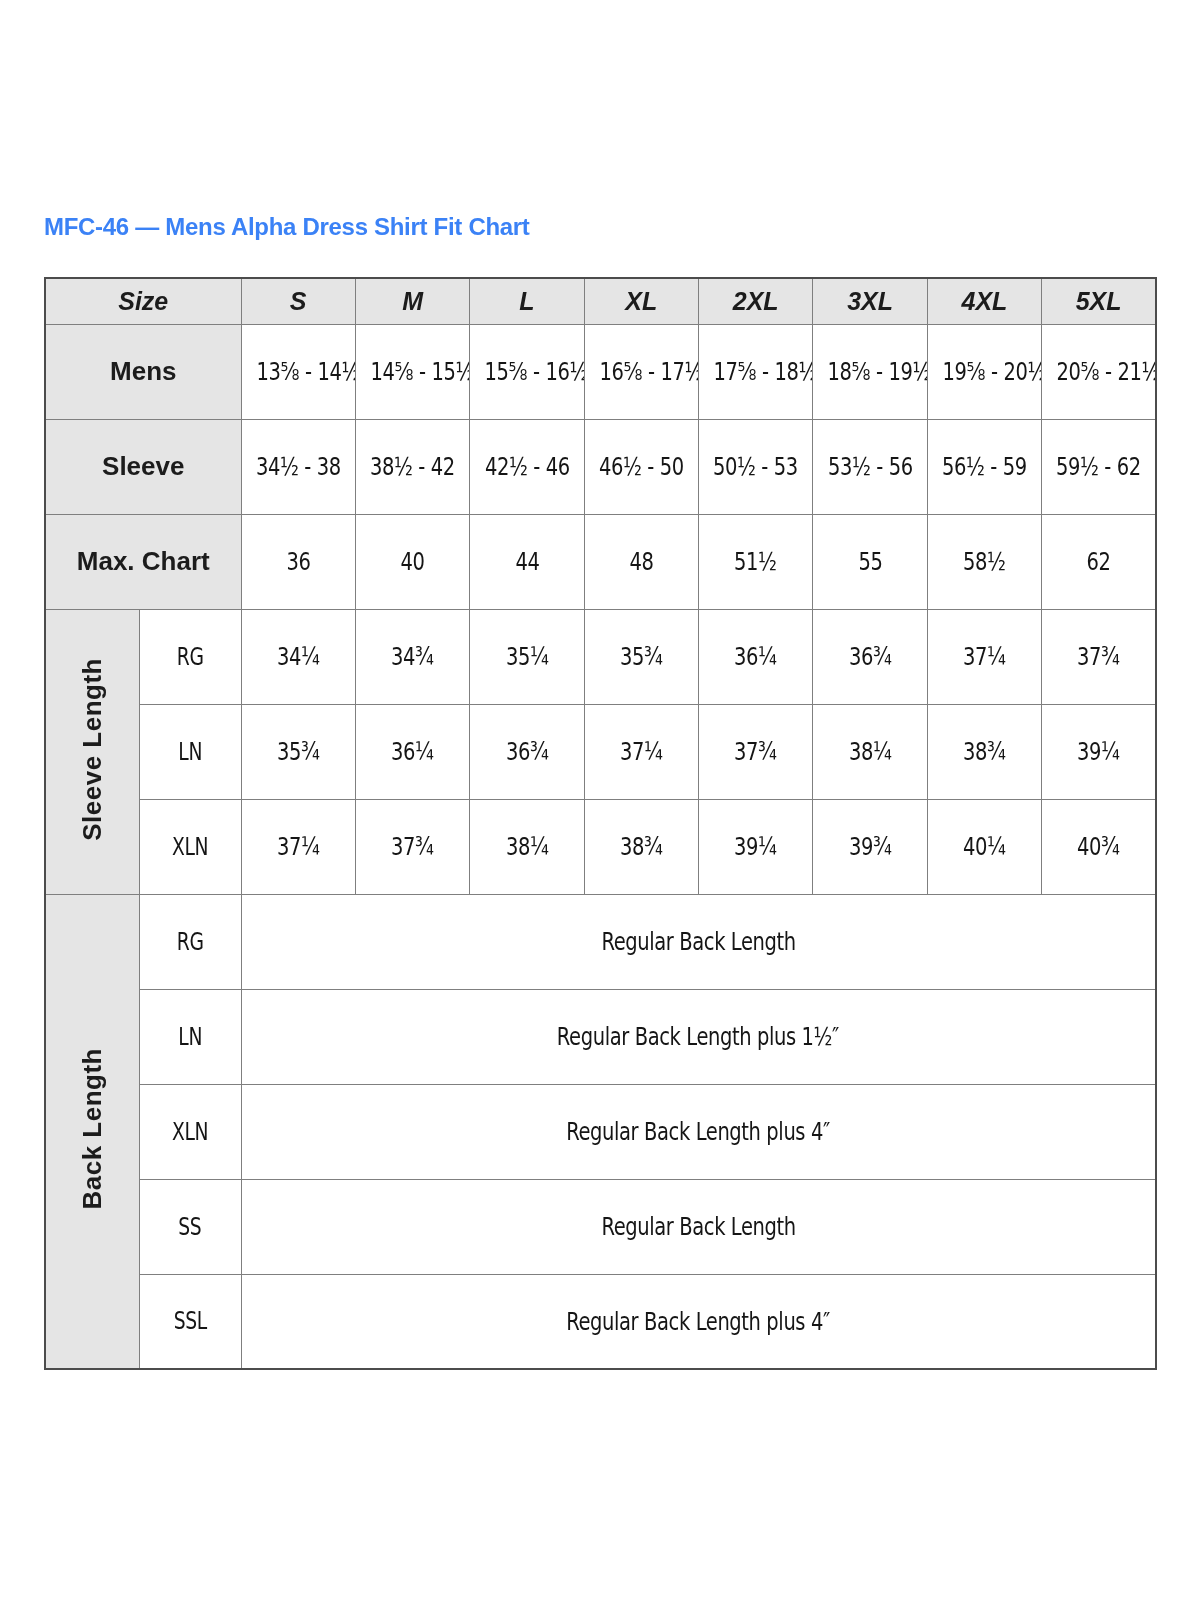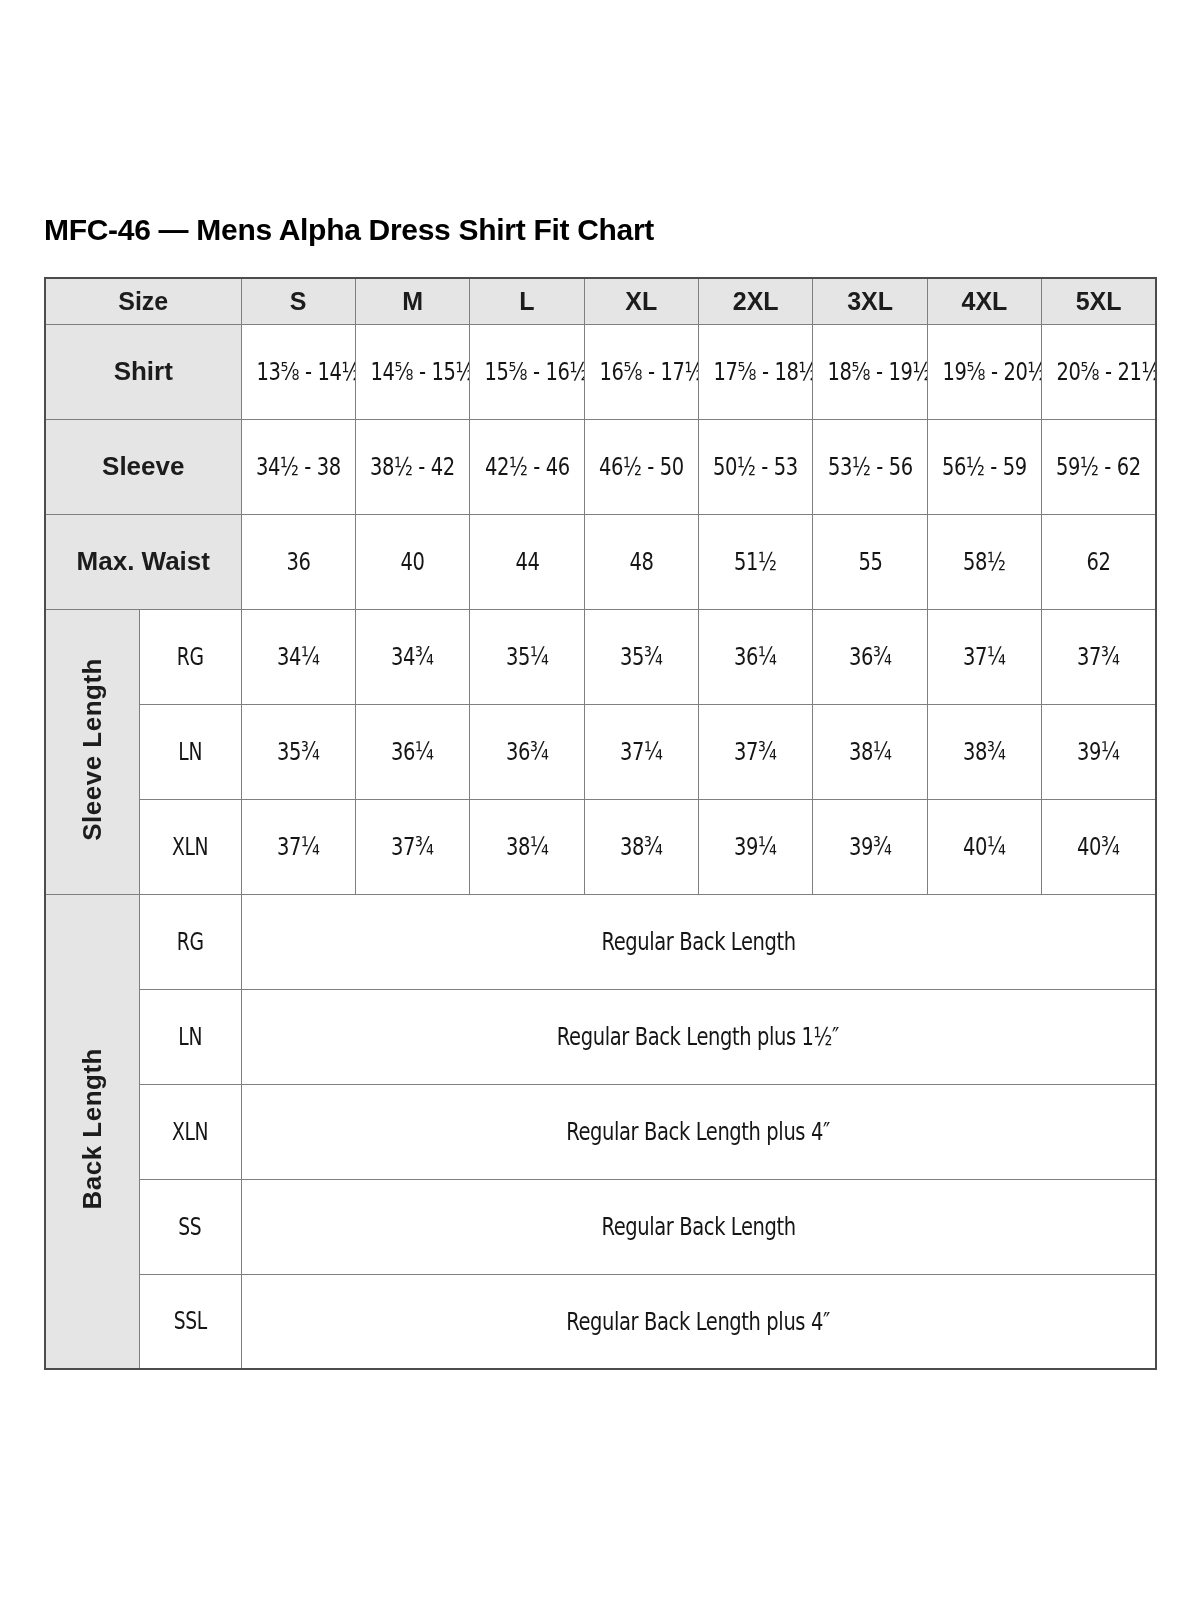--- a/index.html
+++ b/index.html
@@ -8,24 +8,24 @@
     width: 1200px;
     height: 1600px;
     background: #ffffff;
     font-family: "Liberation Sans", sans-serif;
     color: #1a1a1a;
   }
   .chart-title {
     position: absolute;
     left: 44px;
     top: 213px;
-    font-size: 30px;
+    font-size: 24px;
     font-weight: bold;
     letter-spacing: -0.3px;
-    color: #000000;
+    color: #3b82f6;
     white-space: nowrap;
   }
   table.fit-chart {
     position: absolute;
     left: 44px;
     top: 277px;
     width: 1113px;
     border-collapse: collapse;
     table-layout: fixed;
     border: 2px solid #4c4c4c;
@@ -40,20 +40,21 @@
     padding: 0;
     overflow: hidden;
   }
   .fit-chart tr.hdr { height: 46px; }
   .fit-chart tr.row { height: 95px; }
   .gray { background: #e5e5e5; }
   .hd-label {
     font-weight: bold;
     font-size: 25px;
     color: #1c1c1c;
+    font-style: italic;
   }
   .row-label {
     font-weight: bold;
     font-size: 26px;
     color: #1c1c1c;
   }
   .vert-label span {
     display: inline-block;
     writing-mode: vertical-rl;
     transform: rotate(180deg);
@@ -104,21 +105,21 @@
       <th class="gray hd-label">M</th>
       <th class="gray hd-label">L</th>
       <th class="gray hd-label">XL</th>
       <th class="gray hd-label">2XL</th>
       <th class="gray hd-label">3XL</th>
       <th class="gray hd-label">4XL</th>
       <th class="gray hd-label">5XL</th>
     </tr>
 
     <tr class="row">
-      <th class="gray row-label" colspan="2">Shirt</th>
+      <th class="gray row-label" colspan="2">Mens</th>
       <td><span class="cond">13⅝ - 14½</span></td>
       <td><span class="cond">14⅝ - 15½</span></td>
       <td><span class="cond">15⅝ - 16½</span></td>
       <td><span class="cond">16⅝ - 17½</span></td>
       <td><span class="cond">17⅝ - 18½</span></td>
       <td><span class="cond">18⅝ - 19½</span></td>
       <td><span class="cond">19⅝ - 20½</span></td>
       <td><span class="cond">20⅝ - 21½</span></td>
     </tr>
 
@@ -128,21 +129,21 @@
       <td><span class="cond">38½ - 42</span></td>
       <td><span class="cond">42½ - 46</span></td>
       <td><span class="cond">46½ - 50</span></td>
       <td><span class="cond">50½ - 53</span></td>
       <td><span class="cond">53½ - 56</span></td>
       <td><span class="cond">56½ - 59</span></td>
       <td><span class="cond">59½ - 62</span></td>
     </tr>
 
     <tr class="row">
-      <th class="gray row-label" colspan="2">Max. Waist</th>
+      <th class="gray row-label" colspan="2">Max. Chart</th>
       <td><span class="cond">36</span></td>
       <td><span class="cond">40</span></td>
       <td><span class="cond">44</span></td>
       <td><span class="cond">48</span></td>
       <td><span class="cond">51½</span></td>
       <td><span class="cond">55</span></td>
       <td><span class="cond">58½</span></td>
       <td><span class="cond">62</span></td>
     </tr>
 

